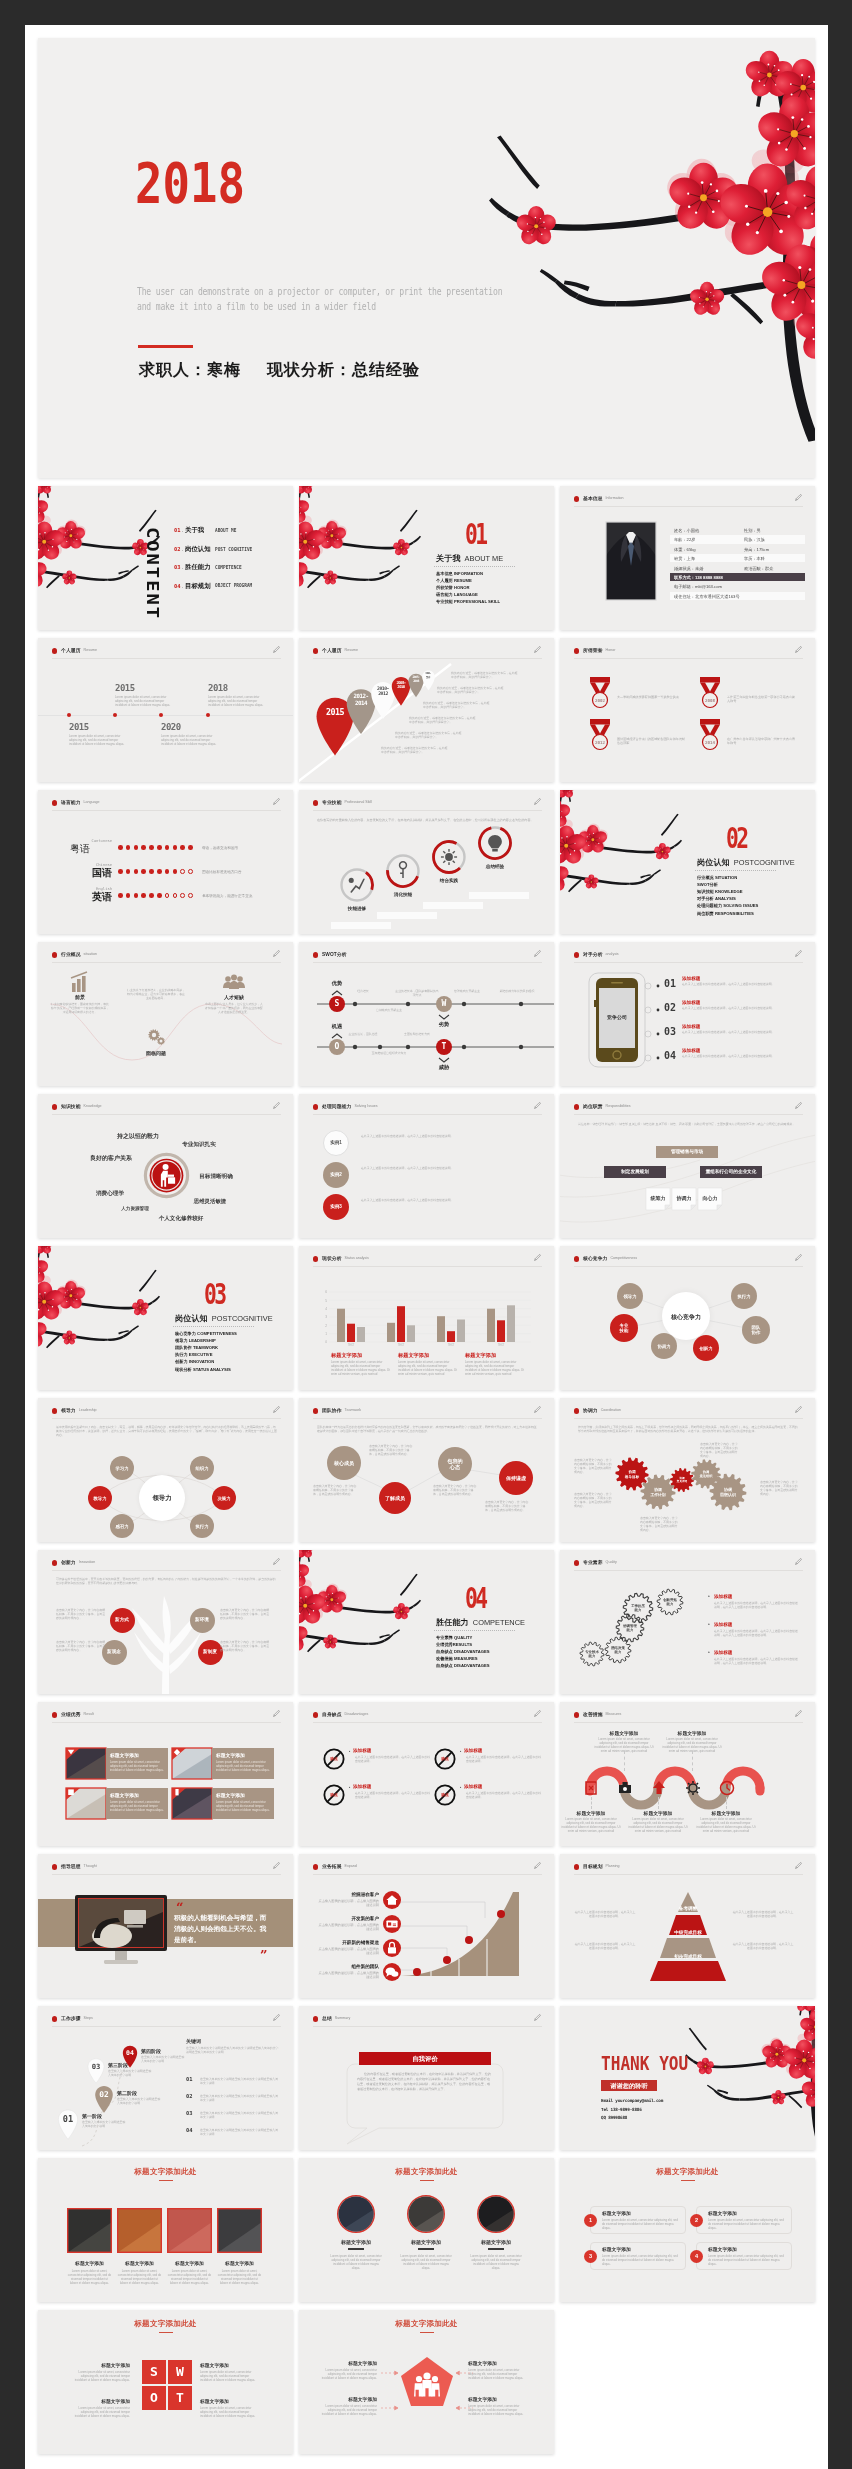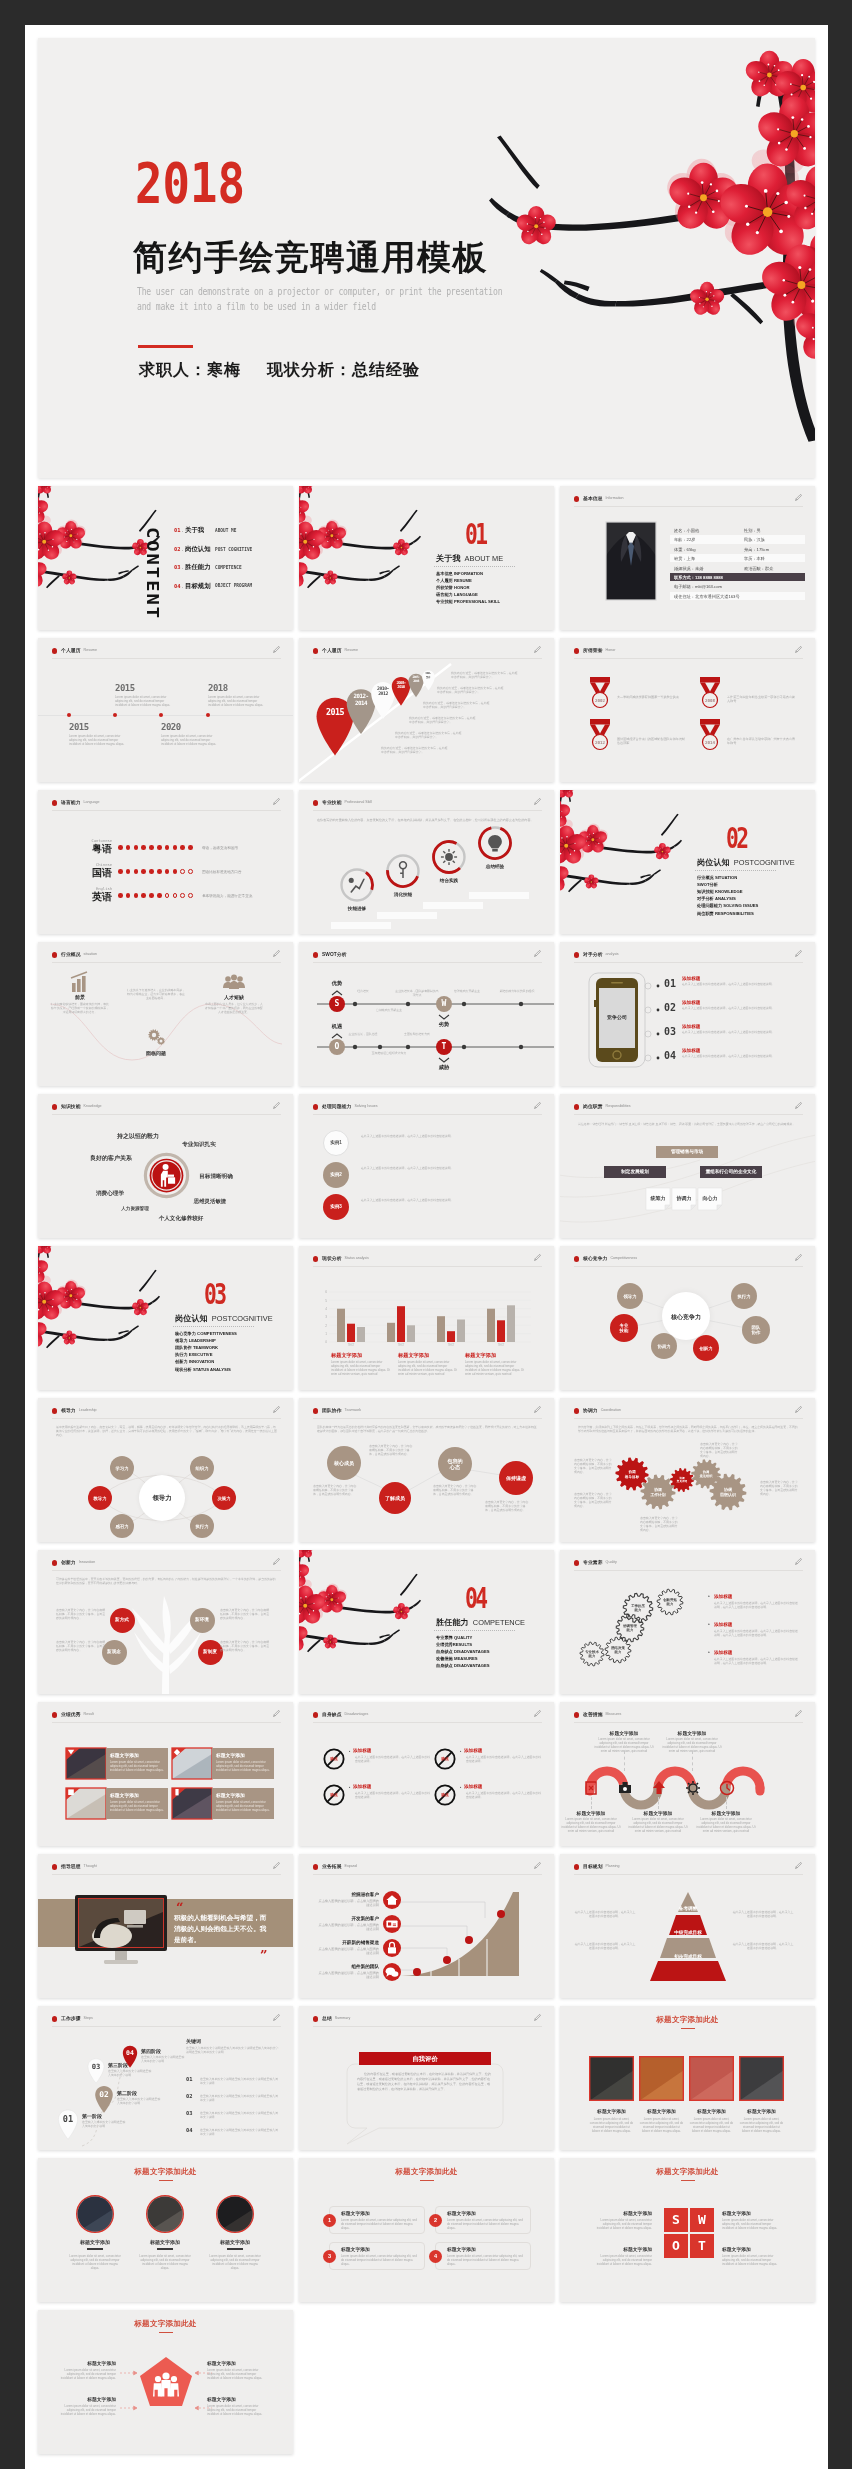--- a/index.html
+++ b/index.html
@@ -120,21 +120,20 @@
 </g>
 </defs>
   </svg>
 <div class="page">
     <div class="hero">
       <svg class="heroart" viewBox="0 0 400 440" preserveAspectRatio="xMaxYMid meet">
         <use href="#branchart"></use>
         <use href="#branchflowers"></use>
       </svg>
       <div class="hero-year">2018</div>
-      <div class="hero-title">简约手绘竞聘通用模板</div>
       <div class="hero-sub"><span>The user can demonstrate on a projector or computer, or print the presentation</span><br><span>and make it into a film to be used in a wider field</span></div>
       <div class="hero-rule"></div>
       <div class="hero-meta"><span>求职人：</span><span>寒梅</span><i></i><span>现状分析：</span><span>总结经验</span></div>
     </div>
     <div class="grid">
       <div class="s">
         <svg style="position:absolute;left:-16px;top:-16px;width:148px;height:164px" viewBox="0 0 400 440" preserveAspectRatio="xMaxYMid meet">
           <g transform="translate(400,0) scale(-1,1)">
             <use href="#branchart"></use>
             <use href="#branchflowers"></use>
@@ -334,21 +333,21 @@
         <div class="hd">
           <span class="dot"></span>
           <span class="tcn">语言能力</span>
           <span class="ten" style="left:31.6px">Language</span>
         </div>
         <svg class="pen" viewBox="0 0 24 24">
           <path d="M4 20 L5.6 15.4 L16.2 4.8 C17 4 18.3 4 19.1 4.8 C19.9 5.6 19.9 6.9 19.1 7.7 L8.5 18.3 Z" fill="none" stroke="#5a5a5a" stroke-width="1.1"></path>
           <path d="M5.6 15.4 L8.5 18.3" fill="none" stroke="#5a5a5a" stroke-width="1.1"></path>
         </svg>
         <div style="position:absolute;left:32px;top:48.0px;width:42px;text-align:right;font-size:3.8px;color:#9a9a9a;font-family:'DejaVu Sans Mono',monospace">Cantonese</div>
-        <div style="position:absolute;left:32px;top:52.0px;width:42px;text-align:right;font-size:10px;font-weight:700;color:#1f1f1f">粤语</div>
+        <div style="position:absolute;left:32px;top:52.0px;width:42px;font-size:10px;font-weight:400;color:#1f1f1f">粤语</div>
         <div style="position:absolute;left:80.0px;top:55.0px;width:4.6px;height:4.6px;border-radius:50%;background:#c9201c"></div>
         <div style="position:absolute;left:87.8px;top:55.0px;width:4.6px;height:4.6px;border-radius:50%;background:#c9201c"></div>
         <div style="position:absolute;left:95.6px;top:55.0px;width:4.6px;height:4.6px;border-radius:50%;background:#c9201c"></div>
         <div style="position:absolute;left:103.4px;top:55.0px;width:4.6px;height:4.6px;border-radius:50%;background:#c9201c"></div>
         <div style="position:absolute;left:111.2px;top:55.0px;width:4.6px;height:4.6px;border-radius:50%;background:#c9201c"></div>
         <div style="position:absolute;left:119.0px;top:55.0px;width:4.6px;height:4.6px;border-radius:50%;background:#c9201c"></div>
         <div style="position:absolute;left:126.8px;top:55.0px;width:4.6px;height:4.6px;border-radius:50%;background:#c9201c"></div>
         <div style="position:absolute;left:134.6px;top:55.0px;width:4.6px;height:4.6px;border-radius:50%;background:#c9201c"></div>
         <div style="position:absolute;left:142.4px;top:55.0px;width:4.6px;height:4.6px;border-radius:50%;background:#c9201c"></div>
         <div style="position:absolute;left:150.2px;top:55.0px;width:4.6px;height:4.6px;border-radius:50%;background:#c9201c"></div>
@@ -1338,20 +1337,32 @@
           <path d="M5.6 15.4 L8.5 18.3" fill="none" stroke="#5a5a5a" stroke-width="1.1"></path>
         </svg>
         <svg style="position:absolute;left:46px;top:56px;width:160px;height:84px" viewBox="0 0 160 84">
           <path d="M10 2 H150 A8 8 0 0 1 158 10 V58 A8 8 0 0 1 150 66 H34 L2 82 L22 66 H10 A8 8 0 0 1 2 58 V10 A8 8 0 0 1 10 2Z" fill="none" stroke="#e0ddda" stroke-width=".8"></path>
         </svg>
         <div style="position:absolute;left:60px;top:46px;width:132px;height:13px;background:#bb0f13"></div>
         <div style="position:absolute;left:60px;top:49px;width:132px;text-align:center;font-size:6.4px;font-weight:700;color:#fff">自我评价</div>
         <div style="position:absolute;left:58px;top:66px;width:136px;font-size:3.1px;color:#9d9d9d;line-height:5px;text-indent:7px">您的内容打在这里，或者通过复制您的文本后，在此框中选择粘贴，并选择只保留文字。您的内容打在这里，或者通过复制您的文本后，在此框中选择粘贴，并选择只保留文字，您的内容打在这里，或者通过复制您的文本后，在此框中选择粘贴，并选择只保留文字。您的内容打在这里，或者通过复制您的文本后，在此框中选择粘贴，并选择只保留文字。</div>
       </div>
       <div class="s tall">
+        <svg style="position:absolute;right:-12px;top:-20px;width:152px;height:170px" viewBox="0 0 400 440" preserveAspectRatio="xMaxYMid meet">
+          <use href="#branchart"></use>
+          <use href="#branchflowers"></use>
+        </svg>
+        <div style="position:absolute;left:41px;top:46px;font-size:17.5px;font-weight:700;color:#c0302a;letter-spacing:0px;font-family:'DejaVu Sans Mono',monospace;transform:scale(.92,1.12);transform-origin:left top;white-space:nowrap">THANK YOU</div>
+        <div style="position:absolute;left:41px;top:74px;width:56px;height:11px;background:#c0302a"></div>
+        <div style="position:absolute;left:41px;top:76px;width:56px;text-align:center;font-size:6.2px;font-weight:700;color:#fff">谢谢您的聆听</div>
+        <div style="position:absolute;left:41px;top:92.0px;font-size:4.3px;font-weight:700;color:#2b2b2b;font-family:'DejaVu Sans Mono',monospace;letter-spacing:-.2px">Email  yourcompany@mail.com</div>
+        <div style="position:absolute;left:41px;top:100.5px;font-size:4.3px;font-weight:700;color:#2b2b2b;font-family:'DejaVu Sans Mono',monospace;letter-spacing:-.2px">Tel   138-9899-8886</div>
+        <div style="position:absolute;left:41px;top:109.0px;font-size:4.3px;font-weight:700;color:#2b2b2b;font-family:'DejaVu Sans Mono',monospace;letter-spacing:-.2px">QQ  89998688</div>
+      </div>
+      <div class="s tall">
         <div class="ttl" style="top:9.0px">标题文字添加此处</div>
         <div class="ttlu" style="top:22.0px"></div>
         <svg style="position:absolute;left:29px;top:50px;width:45px;height:45px" viewBox="0 0 45 45">
           <rect width="45" height="45" fill="#30302f"></rect>
           <path d="M0 45 L45 14 L45 45Z" fill="#5a5954" opacity=".5"></path>
           <rect x="0.7" y="0.7" width="43.6" height="43.6" fill="none" stroke="#d9352c" stroke-width="1.4"></rect>
         </svg>
         <div style="position:absolute;left:29px;top:102px;width:45px;text-align:center;font-size:4.8px;font-weight:700;color:#3a3a3a">标题文字添加</div>
         <div class="mini3" style="position:absolute;left:29px;top:111px;width:45px;text-align:center">Lorem ipsum dolor sit amet, consectetur adipiscing elit, sed do eiusmod tempor incididunt ut labore et dolore magna aliqua.</div>
         <svg style="position:absolute;left:79px;top:50px;width:45px;height:45px" viewBox="0 0 45 45">

